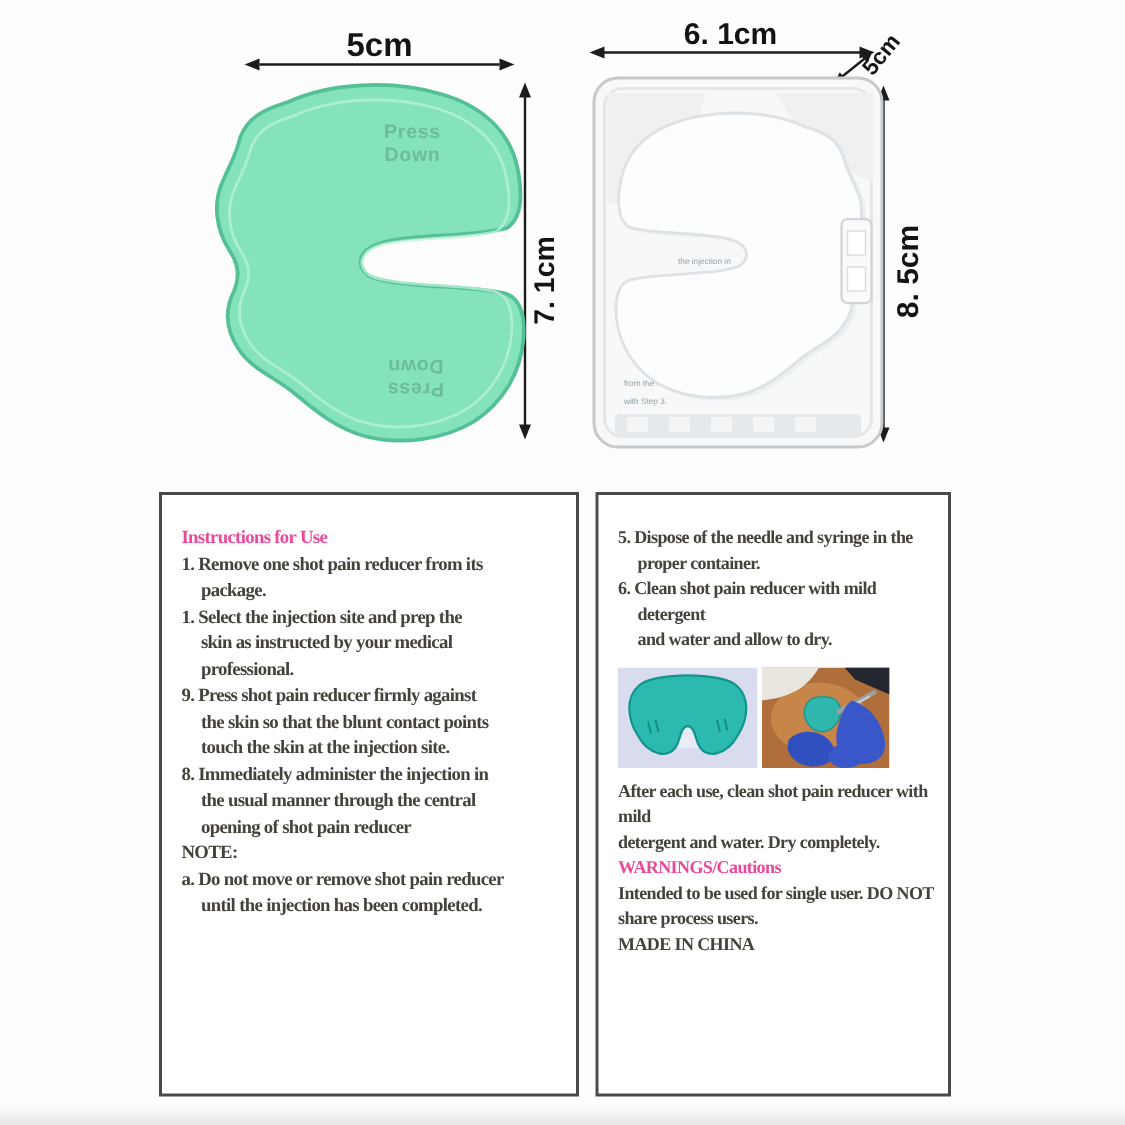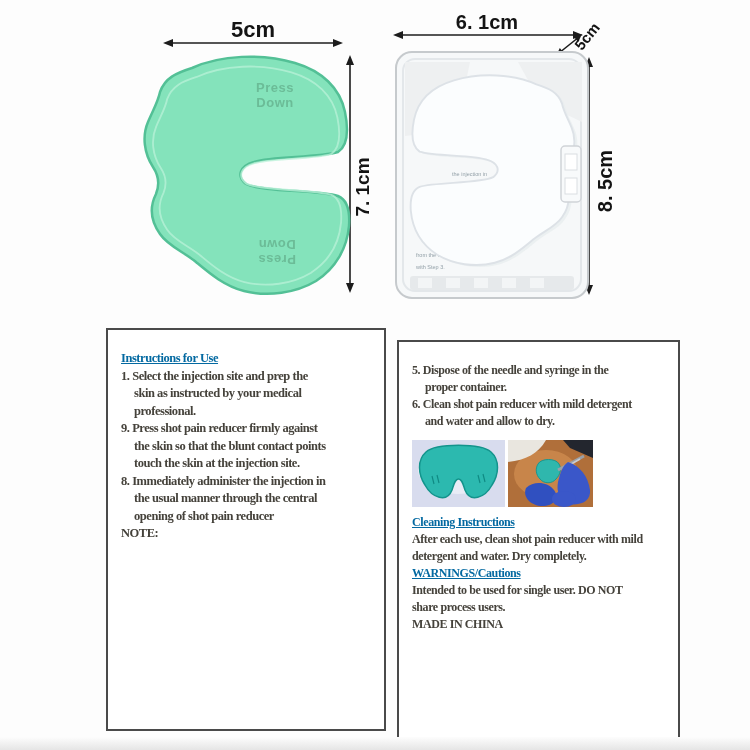--- a/index.html
+++ b/index.html
@@ -13,26 +13,26 @@
   .dimtxt.mid{font-size:20px;}
   .dimtxt.small{font-size:15px;}
   .blob{fill:#84e3bb;stroke:#53c096;stroke-width:2.5px;}
   .blobrim{fill:none;stroke:#b9f2d8;stroke-width:2px;opacity:.75;}
   .emboss{font-family:"Liberation Sans",sans-serif;font-size:13px;font-weight:bold;
           fill:#69b894;letter-spacing:.5px;text-anchor:middle;opacity:.9;}
   .micro{font-family:"Liberation Sans",sans-serif;font-size:5.5px;fill:#93a0a8;}
   .box{position:absolute;top:328px;height:403px;border:2px solid #4a4a4a;background:#ffffff;
        box-sizing:border-box;padding:20px 8px 0 13px;color:#45423b;}
   .box-left{left:106px;width:280px;}
-  .box-right{left:397px;width:283px;margin-top:12px;}
+  .box-right{left:397px;width:237px;}
   .box p{margin:0;font-weight:bold;font-size:12.5px;line-height:17.5px;letter-spacing:-0.45px;}
   .box-right p{font-size:12px;line-height:17px;letter-spacing:-0.4px;}
   p.item{white-space:pre-line;padding-left:13px;text-indent:-13px;}
   p.plain{white-space:pre-line;}
-  p.red{color:#0369a1;text-decoration:underline;}
+  p.red{color:#ec4899;}
   .photos{display:flex;gap:3px;margin:10px 0 7px 0;}
   .photos svg{display:block;}
   .bottom-strip{position:absolute;left:0;right:0;bottom:0;height:13px;
                 background:linear-gradient(#fdfdfd,#e5e5e5);}
 </style>
 </head>
 <body>
 
 <div class="stage">
 
@@ -137,30 +137,34 @@
         <rect x="446" y="278" width="14" height="10" fill="#f3f5f6"></rect>
         <rect x="474" y="278" width="14" height="10" fill="#f3f5f6"></rect>
         <rect x="502" y="278" width="14" height="10" fill="#f3f5f6"></rect>
         <rect x="530" y="278" width="14" height="10" fill="#f3f5f6"></rect>
       </g>
     </g>
   </svg>
 
   <div class="box box-left">
     <p class="red">Instructions for Use</p>
+    <p class="item">1. Remove one shot pain reducer from its
+package.</p>
     <p class="item">1. Select the injection site and prep the
 skin as instructed by your medical
 professional.</p>
     <p class="item">9. Press shot pain reducer firmly against
 the skin so that the blunt contact points
 touch the skin at the injection site.</p>
     <p class="item">8. Immediately administer the injection in
 the usual manner through the central
 opening of shot pain reducer</p>
     <p class="plain">NOTE:</p>
+    <p class="item">a. Do not move or remove shot pain reducer
+until the injection has been completed.</p>
   </div>
 
   <div class="box box-right">
     <p class="item">5. Dispose of the needle and syringe in the
 proper  container.</p>
     <p class="item">6. Clean shot pain reducer with mild detergent
 and water  and allow to dry.</p>
 
     <div class="photos">
 
@@ -185,21 +189,20 @@
         <path d="M55,0 L85,0 L85,18 L62,8 Z" fill="#23262e"></path>
         <path d="M30,24 C33,18 48,18 51,24 C54,29 52,35 48,39 C44,44 36,44 32,39 C28,35 27,29 30,24 Z" fill="#2fb7ad" stroke="#1d958d"></path>
         <line x1="50" y1="30" x2="76" y2="16" stroke="#9aa0a8" stroke-width="3"></line>
         <line x1="58" y1="27" x2="72" y2="19" stroke="#c9cdd2" stroke-width="1.5"></line>
         <path d="M60,22 C72,26 80,36 82,50 C83,60 74,66 62,64 C52,62 48,52 50,42 C52,34 54,26 60,22 Z" fill="#3a57c9"></path>
         <path d="M18,48 C26,40 40,42 46,50 C52,58 46,66 34,66 C24,66 14,58 18,48 Z" fill="#3050c0"></path>
         <ellipse cx="56" cy="59" rx="12" ry="8" fill="#3a57c9"></ellipse>
       </svg>
     </div>
 
-    <p class="red">Cleaning Instructions</p>
     <p class="plain">After each use, clean shot pain reducer with mild
 detergent  and water. Dry completely.</p>
     <p class="red">WARNINGS/Cautions</p>
     <p class="plain">Intended to be used for single user. DO NOT
 share process users.</p>
     <p class="plain">MADE IN CHINA</p>
   </div>
 
   <div class="bottom-strip"></div>
 </div>

